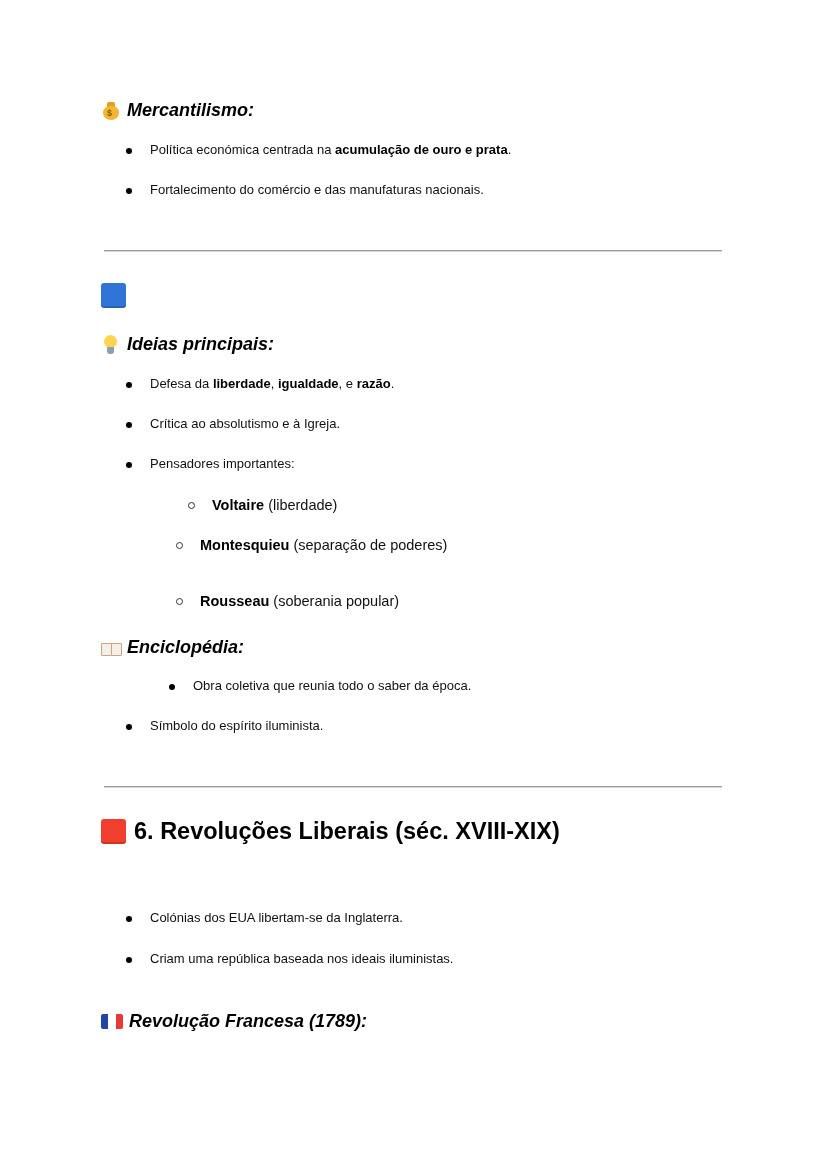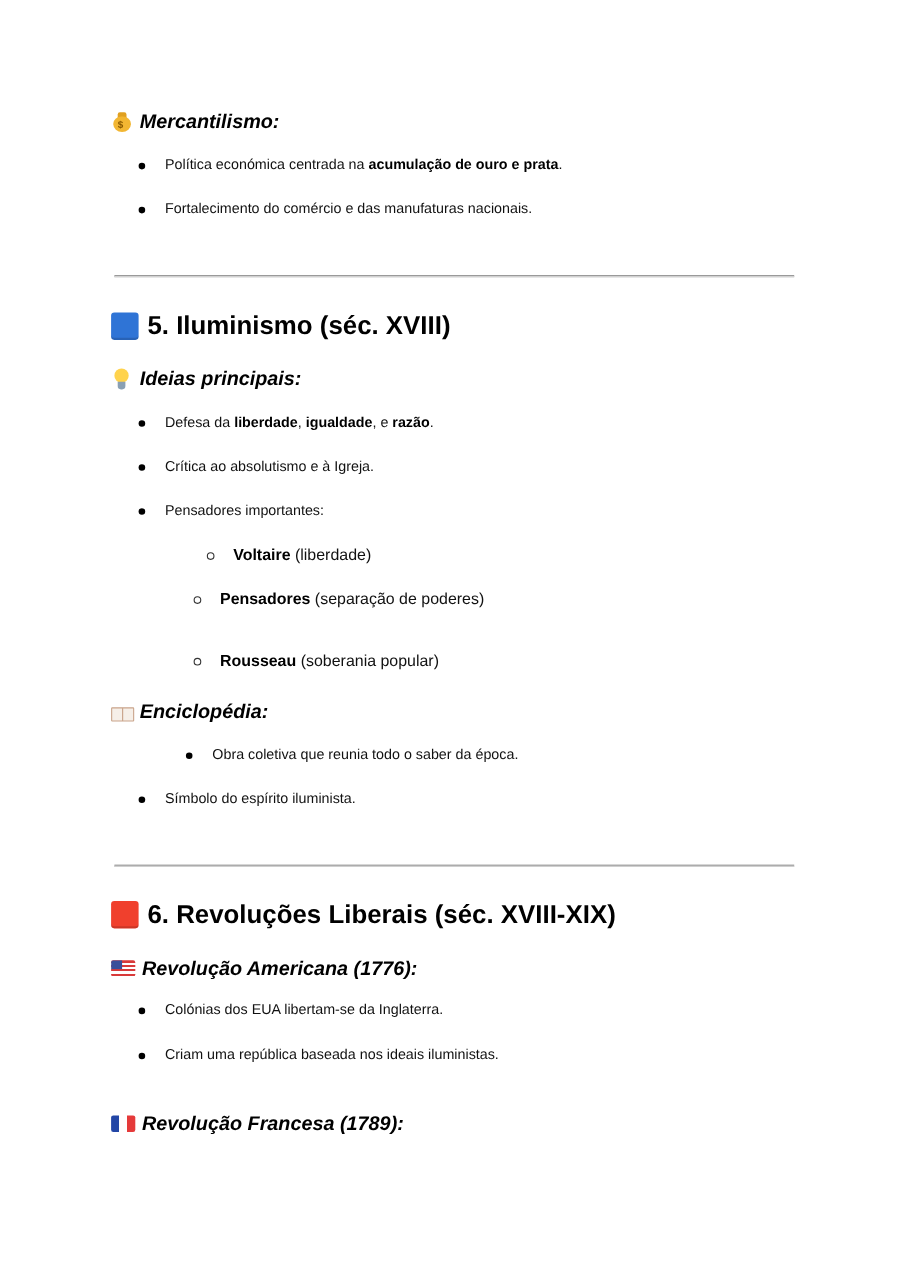--- a/index.html
+++ b/index.html
@@ -82,41 +82,40 @@
   </div>
   <div class="li" style="top:142px;">
     <span>Política económica centrada na </span><b>acumulação de ouro e prata</b><span>.</span>
   </div>
   <div class="li" style="top:182px;">Fortalecimento do comércio e das manufaturas nacionais.</div>
 
   <div class="hr" style="top:250px;"></div>
 
   <div class="h2" style="top:283px;">
     <span class="sq blue"></span>
-    <span>5. Iluminismo (séc. XVIII)</span>
   </div>
 
   <div class="h3" style="top:334px;">
     <span class="emoji bulb">
         <span class="glass"></span>
         <span class="base"></span>
       </span>
     <span>Ideias principais:</span>
   </div>
   <div class="li" style="top:376px;">
     <span>Defesa da </span><b>liberdade</b><span>, </span><b>igualdade</b><span>, e </span><b>razão</b><span>.</span>
   </div>
   <div class="li" style="top:416px;">Crítica ao absolutismo e à Igreja.</div>
   <div class="li" style="top:456px;">Pensadores importantes:</div>
 
   <div class="li2" style="top:497px;margin-left:12px;">
     <b>Voltaire</b><span> (liberdade)</span>
   </div>
   <div class="li2" style="top:537px;">
-    <b>Pensadores</b><span> (separação de poderes)</span>
+    <b>Montesquieu</b><span> (separação de poderes)</span>
   </div>
   <div class="li2" style="top:577px;margin-top:16px;">
     <b>Rousseau</b><span> (soberania popular)</span>
   </div>
 
   <div class="h3" style="top:637px;">
     <span class="emoji book">
         <span class="l"></span>
         <span class="r"></span>
       </span>
@@ -125,24 +124,20 @@
   <div class="li" style="top:678px;margin-left:43px;">Obra coletiva que reunia todo o saber da época.</div>
   <div class="li" style="top:718px;">Símbolo do espírito iluminista.</div>
 
   <div class="hr" style="top:786px;"></div>
 
   <div class="h2" style="top:818px;">
     <span class="sq red"></span>
     <span>6. Revoluções Liberais (séc. XVIII-XIX)</span>
   </div>
 
-  <div class="h3" style="top:870px;">
-    <span class="flag us"></span>
-    <span>Revolução Americana (1776):</span>
-  </div>
   <div class="li" style="top:951px;">Criam uma república baseada nos ideais iluministas.</div>
   <div class="li" style="top:910px;">Colónias dos EUA libertam-se da Inglaterra.</div>
 
   <div class="h3" style="top:1011px;">
     <span class="flag fr"></span>
     <span>Revolução Francesa (1789):</span>
   </div>
 
 </div>
 

